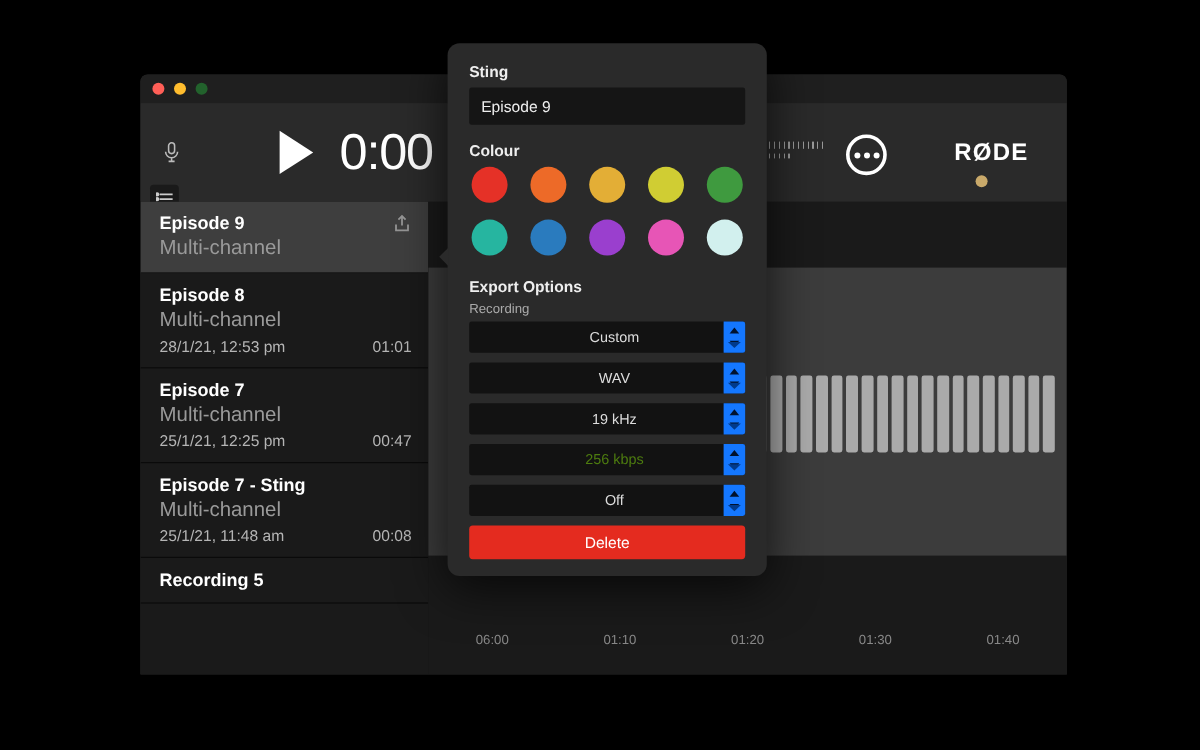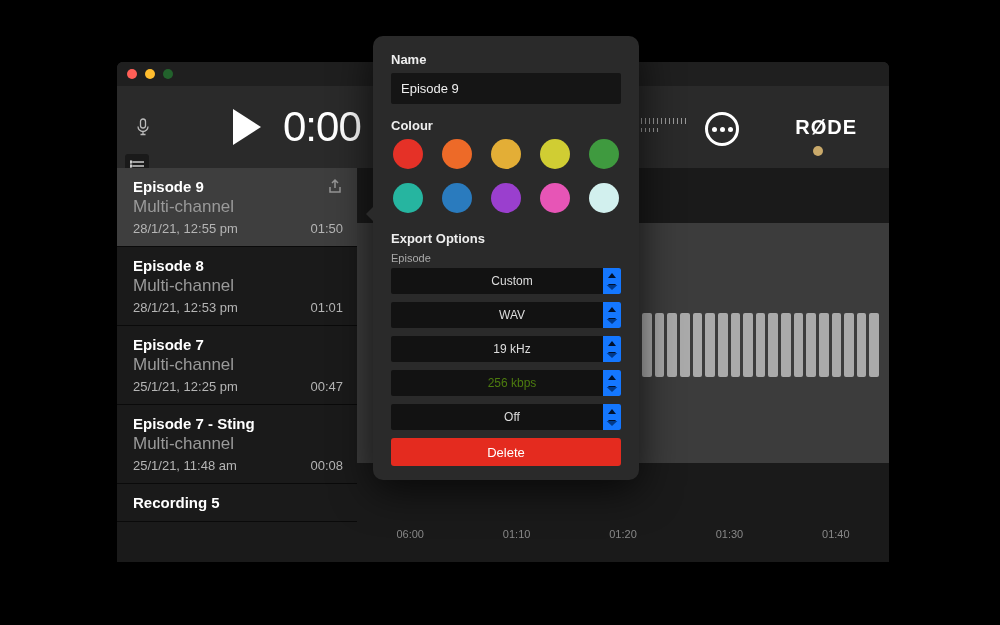--- a/index.html
+++ b/index.html
@@ -186,24 +186,20 @@
     </div>
     <div class="brand-logo">RØDE</div>
     <div class="brand-dot"></div>
   </div>
 
   <div class="main-area">
     <div class="sidebar" id="sidebar">
         <div class="rec-item selected">
           <div class="rec-title">Episode 9</div>
           <div class="rec-sub">Multi-channel</div>
-          <div class="rec-meta">
-            <span>28/1/21, 12:55 pm</span>
-            <span>01:50</span>
-          </div>
           <svg class="share-icon" viewBox="0 0 16 16" fill="none" stroke="#bbb" stroke-width="1.5">
             <path d="M8 10V2M5 5l3-3 3 3M3 9v5h10V9"></path>
           </svg>
         </div>
         <div class="rec-item">
           <div class="rec-title">Episode 8</div>
           <div class="rec-sub">Multi-channel</div>
           <div class="rec-meta">
             <span>28/1/21, 12:53 pm</span>
             <span>01:01</span>
@@ -280,39 +276,39 @@
           <div class="tick">01:10</div>
           <div class="tick">01:20</div>
           <div class="tick">01:30</div>
           <div class="tick">01:40</div>
         </div>
     </div>
   </div>
 </div>
 
 <div class="popover">
-  <div class="pop-label">Name</div>
+  <div class="pop-label">Sting</div>
   <input class="name-input" value="Episode 9" style="">
 
   <div class="pop-label">Colour</div>
   <div class="swatches" id="swatches">
       <div class="swatch" style="background: rgb(229, 49, 39);"></div>
       <div class="swatch" style="background: rgb(237, 106, 40);"></div>
       <div class="swatch" style="background: rgb(227, 174, 54);"></div>
       <div class="swatch" style="background: rgb(208, 205, 51);"></div>
       <div class="swatch" style="background: rgb(63, 154, 63);"></div>
       <div class="swatch" style="background: rgb(38, 181, 160);"></div>
       <div class="swatch" style="background: rgb(42, 123, 190);"></div>
       <div class="swatch" style="background: rgb(154, 63, 206);"></div>
       <div class="swatch" style="background: rgb(231, 85, 182);"></div>
       <div class="swatch" style="background: rgb(210, 240, 238);"></div>
     </div>
 
   <div class="pop-label">Export Options</div>
-  <div class="pop-sublabel">Episode</div>
+  <div class="pop-sublabel">Recording</div>
   <div id="selects">
       <div class="select-row">
         <span>Custom</span>
         <span class="select-stepper">
           <i class="up"></i>
           <i class="down"></i>
         </span>
       </div>
       <div class="select-row">
         <span>WAV</span>

